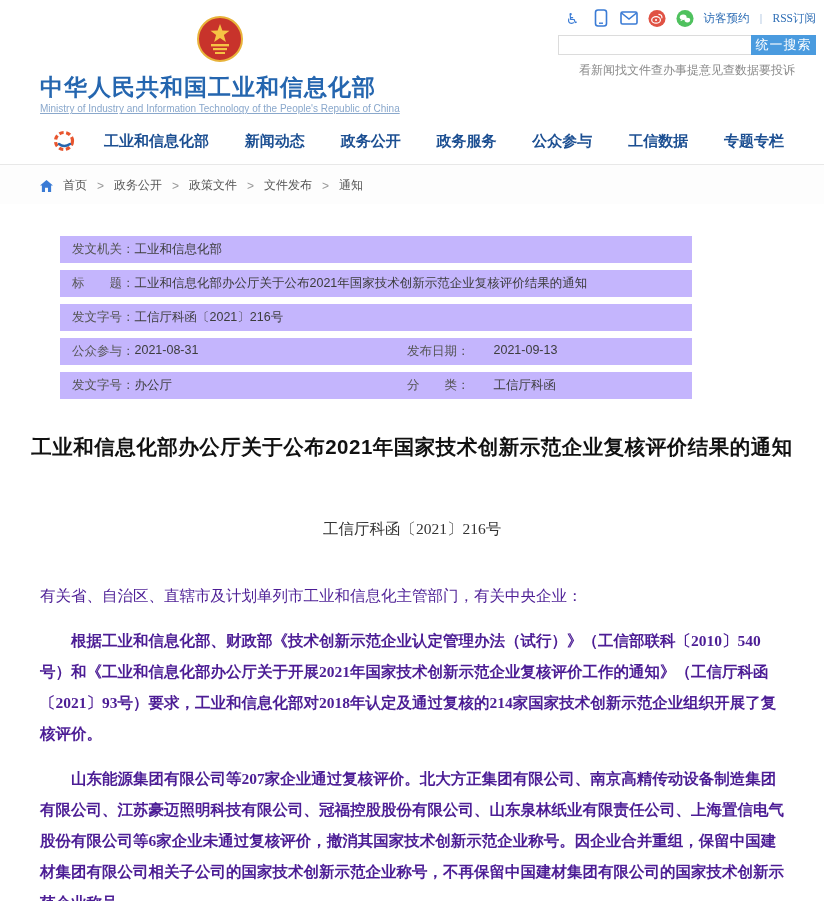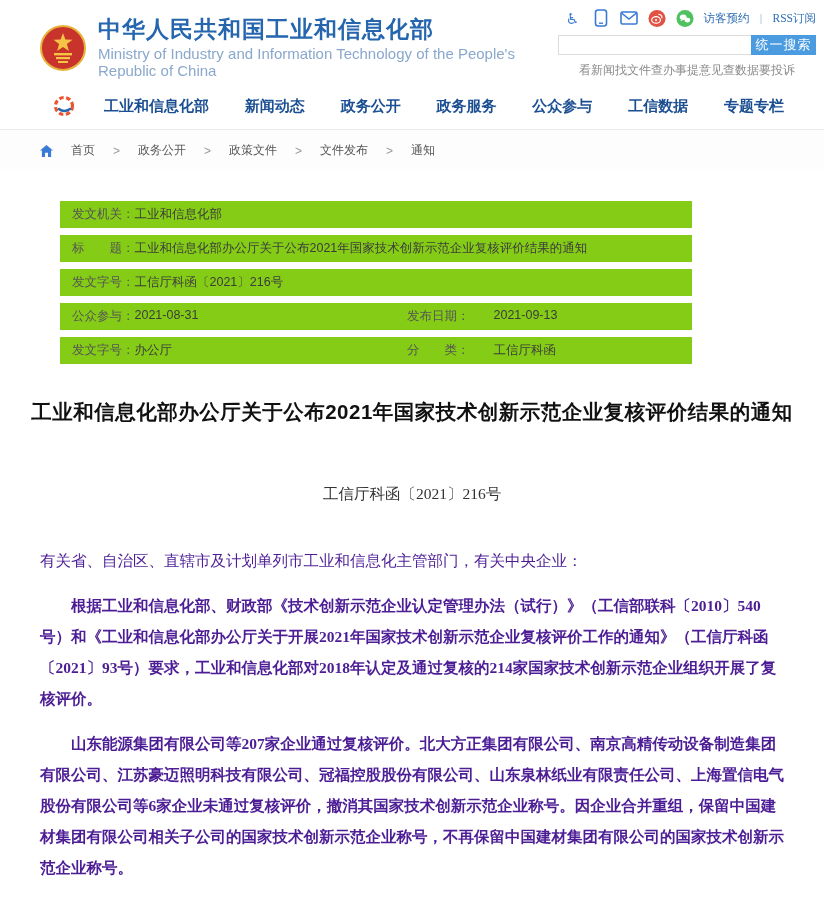--- a/index.html
+++ b/index.html
@@ -11,33 +11,34 @@
     height: 901px;
     overflow: hidden;
   }
 
   
   .header {
     display: flex;
     justify-content: space-between;
     padding: 6px 4px 4px 40px;
   }
-  .brand { display: flex; align-items: center; gap: 12px; padding-top: 10px; }
+  .brand { display: flex; align-items: center; gap: 12px; padding-top: 10px; flex-direction: column; }
   .emblem { width: 46px; height: 46px; flex: 0 0 auto; }
   .brand-text .site-title {
     color: #2566af;
     font-size: 23px;
     font-weight: bold;
     letter-spacing: 1px;
     line-height: 1.15;
   }
   .brand-text .site-subtitle {
     color: #8aa8cc;
-    font-size: 15px;
+    font-size: 10px;
     margin-top: 3px;
+    text-decoration: underline;
   }
 
   .header-right { width: 262px; padding-right: 4px; }
   .utility-row {
     display: flex;
     align-items: center;
     justify-content: flex-end;
     gap: 10px;
     height: 24px;
     font-size: 11.5px;
@@ -96,39 +97,39 @@
     font-weight: bold;
     font-size: 15px;
     cursor: pointer;
     white-space: nowrap;
   }
 
   
   .breadcrumb {
     display: flex;
     align-items: center;
-    gap: 18px;
+    gap: 10px;
     padding: 12px 40px 10px 40px;
     font-size: 12px;
     color: #555;
     background: #fdfdfd;
   }
   .breadcrumb .crumb { cursor: pointer; }
   .breadcrumb .sep { color: #999; }
   .home-icon { width: 13px; height: 12px; }
 
   
   .meta-table {
     width: 632px;
     margin: 32px 0 0 60px;
     font-size: 12.5px;
     color: #4a4a4a;
   }
   .meta-row {
-    background: #84cc16;
+    background: #c4b5fd;
     padding: 5px 12px;
     margin-bottom: 7px;
     display: flex;
     white-space: nowrap;
     overflow: hidden;
   }
   .meta-row .lbl { color: #555; flex: 0 0 auto; }
   .meta-row .val { color: #3c3c3c; }
   .meta-row .cell-left { width: 335px; display: flex; flex: 0 0 auto; }
   .meta-row .cell-right { display: flex; flex: 1; gap: 24px; }

